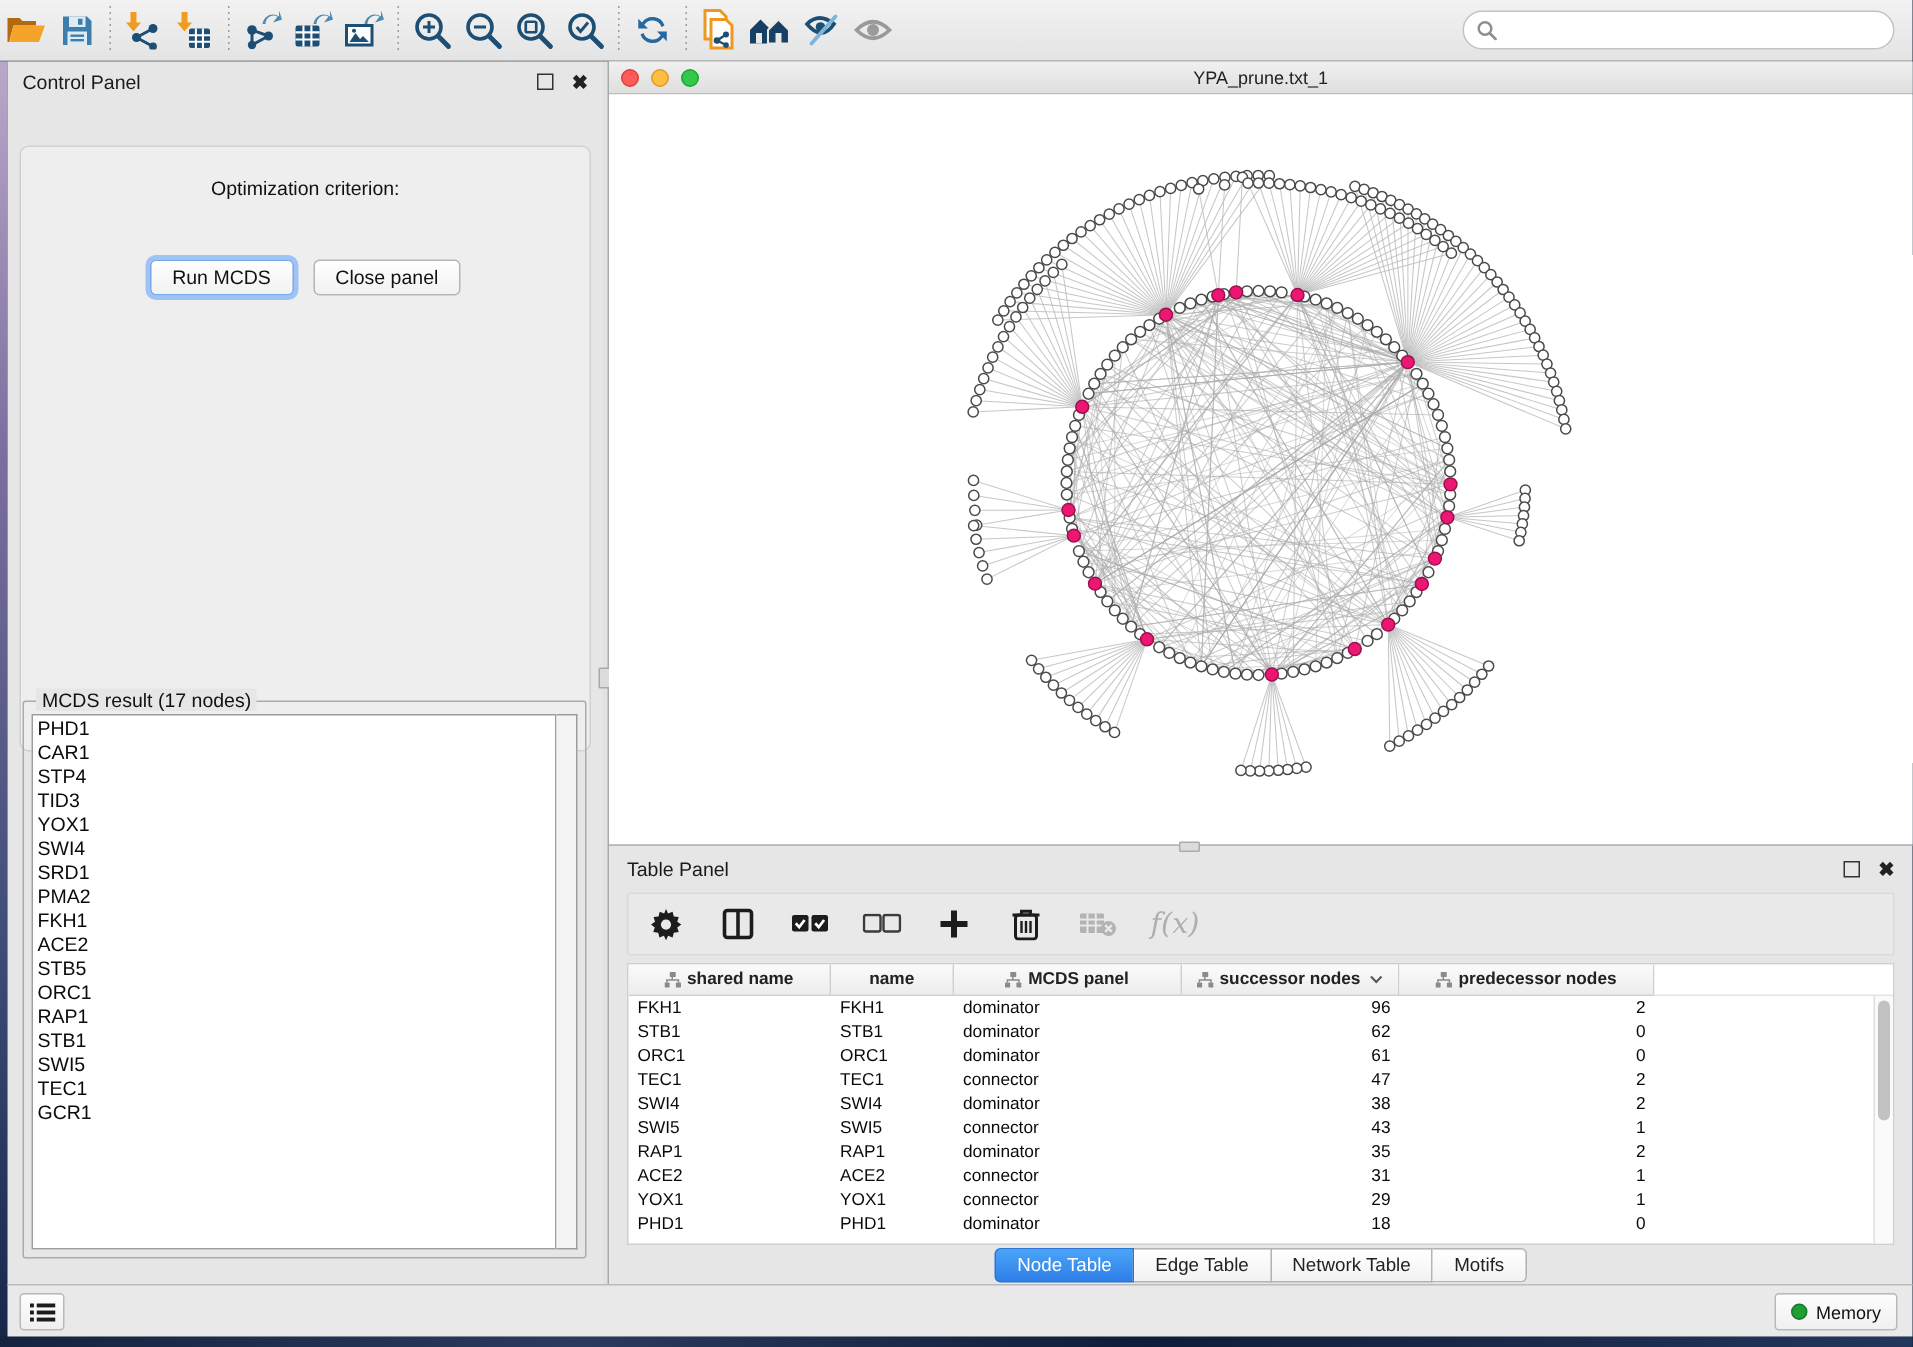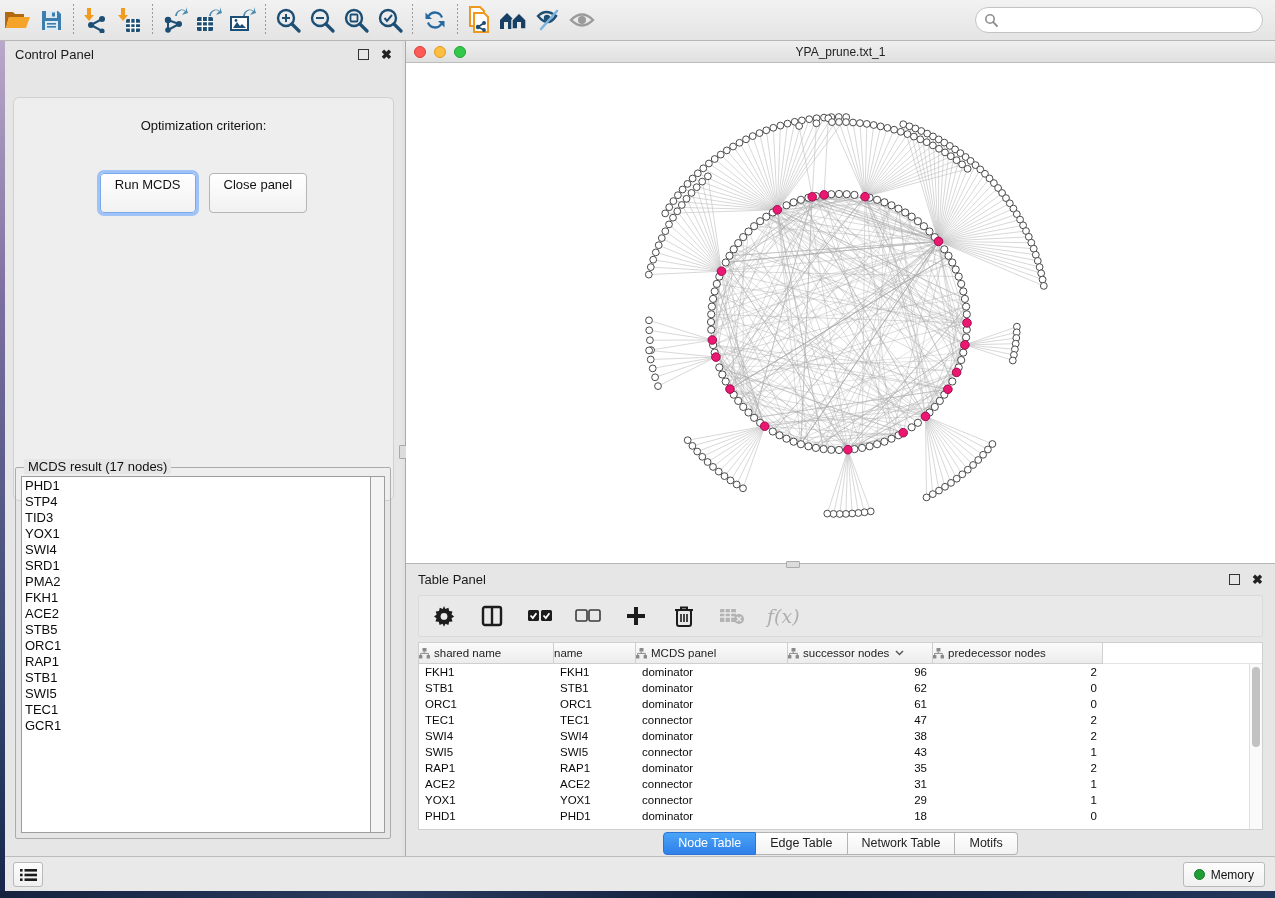--- a/index.html
+++ b/index.html
@@ -46,21 +46,21 @@
     display:flex; align-items:center; }
   .select-box .val { flex:1; text-align:center; font-size:12.5px; color:#111;
     white-space:nowrap; overflow:hidden; }
   .stepper { width:17px; height:23px; margin:-1px -1px -1px 0; border-radius:0 4px 4px 0;
     background:linear-gradient(#55aaff,#2f7fe8); display:flex; flex-direction:column;
     align-items:center; justify-content:center; gap:2px; }
   .stepper .up { width:0; height:0; border-left:3.5px solid transparent; border-right:3.5px solid transparent; border-bottom:4px solid #fff; }
   .stepper .dn { width:0; height:0; border-left:3.5px solid transparent; border-right:3.5px solid transparent; border-top:4px solid #fff; }
   .btn-row { position:absolute; top:75px; left:0; width:100%; display:flex; justify-content:center; gap:13px; }
   .mac-btn { font-size:13px; color:#111; background:linear-gradient(#ffffff,#f1f1f1);
-    border:1px solid #b5b5b5; border-radius:4px; padding:3px 14px 20px; }
+    border:1px solid #b5b5b5; border-radius:4px; padding:3px 14px 4px; }
   .mac-btn.focused { box-shadow:0 0 0 3px rgba(94,158,255,.55); border-color:#7aa9e8; }
   .result-group { position:absolute; left:10px; top:426px; width:376px; height:372px;
     border:1px solid #ababab; border-radius:2px; }
   .result-legend { position:absolute; left:8px; top:-9px; background:#e6e6e6;
     font-size:13px; color:#111; padding:0 4px; }
   .result-list { position:absolute; left:5px; top:8px; right:19px; bottom:5px;
     background:#fff; border:1px solid #9d9d9d; overflow:hidden; padding:1px 0 0 3px; }
   .result-scroll { position:absolute; top:8px; right:5px; bottom:5px; width:14px;
     background:#f4f4f4; border:1px solid #9d9d9d; border-left:none; }
   .list-item { font-size:13px; line-height:16px; color:#0b0b0b; }
@@ -86,21 +86,21 @@
   
   .table-panel { position:absolute; left:406px; top:563px; width:869px; height:293px; background:#e6e6e6; border-top:1px solid #b5b5b5; }
   .tp-toolbar { position:absolute; left:12px; top:31px; width:845px; height:42px;
     background:#e9e9e9; border:1px solid #dadada; border-radius:2px;
     display:flex; align-items:center; padding-left:12px; gap:22px; }
   .tp-ico { display:flex; align-items:center; justify-content:center; width:26px; height:26px; }
   .fx { font-family:"DejaVu Serif", serif; font-style:italic; font-size:19px; color:#aeaeae; }
   .tbl { position:absolute; left:12px; top:78px; width:845px; height:188px; background:#fff; border:1px solid #cfcfcf; overflow:hidden; }
   .tbl-head { display:flex; height:21px; }
   .th { background:linear-gradient(#fbfbfb,#ececec); border-right:1px solid #cfcfcf; border-bottom:1px solid #cfcfcf;
-    font-size:11.5px; color:#222; display:flex; align-items:center; justify-content:flex-start; gap:4px; }
+    font-size:11.5px; color:#222; display:flex; align-items:center; justify-content:center; gap:4px;font-weight:bold; }
   .th-fill { flex:1; background:#fff; border-bottom:1px solid #e4e4e4; }
   .tr { display:flex; height:16px; align-items:center; }
   .td { font-size:11.5px; color:#0a0a0a; padding:0 6px; white-space:nowrap; overflow:hidden; }
   .td.num { text-align:right; }
   .tbl-scroll { position:absolute; right:0; top:21px; bottom:0; width:13px; background:#fafafa; border-left:1px solid #e0e0e0; }
   .tbl-thumb { position:absolute; left:2px; top:3px; width:8px; height:80px; background:#c2c2c2; border-radius:4px; }
   .tp-tabs { position:absolute; left:0; width:869px; top:268px; display:flex; justify-content:center; }
 
   
   .statusbar { position:absolute; left:5px; top:856px; width:1270px; height:35px;
@@ -280,20 +280,21 @@
       <div class="btn-row">
         <button class="mac-btn focused">Run MCDS</button>
         <button class="mac-btn">Close panel</button>
       </div>
     </div>
 
     <div class="result-group">
       <span class="result-legend">MCDS result (17 nodes)</span>
       <div class="result-list" id="result-list">
           <div class="list-item">PHD1</div>
+          <div class="list-item">CAR1</div>
           <div class="list-item">STP4</div>
           <div class="list-item">TID3</div>
           <div class="list-item">YOX1</div>
           <div class="list-item">SWI4</div>
           <div class="list-item">SRD1</div>
           <div class="list-item">PMA2</div>
           <div class="list-item">FKH1</div>
           <div class="list-item">ACE2</div>
           <div class="list-item">STB5</div>
           <div class="list-item">ORC1</div>

